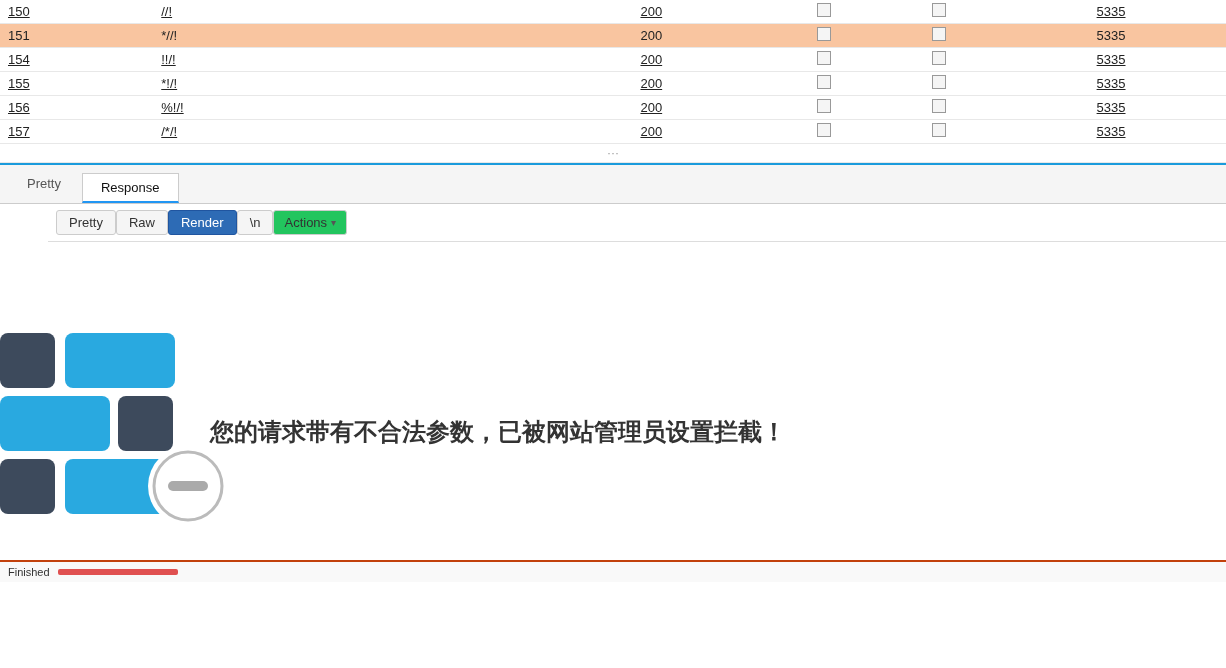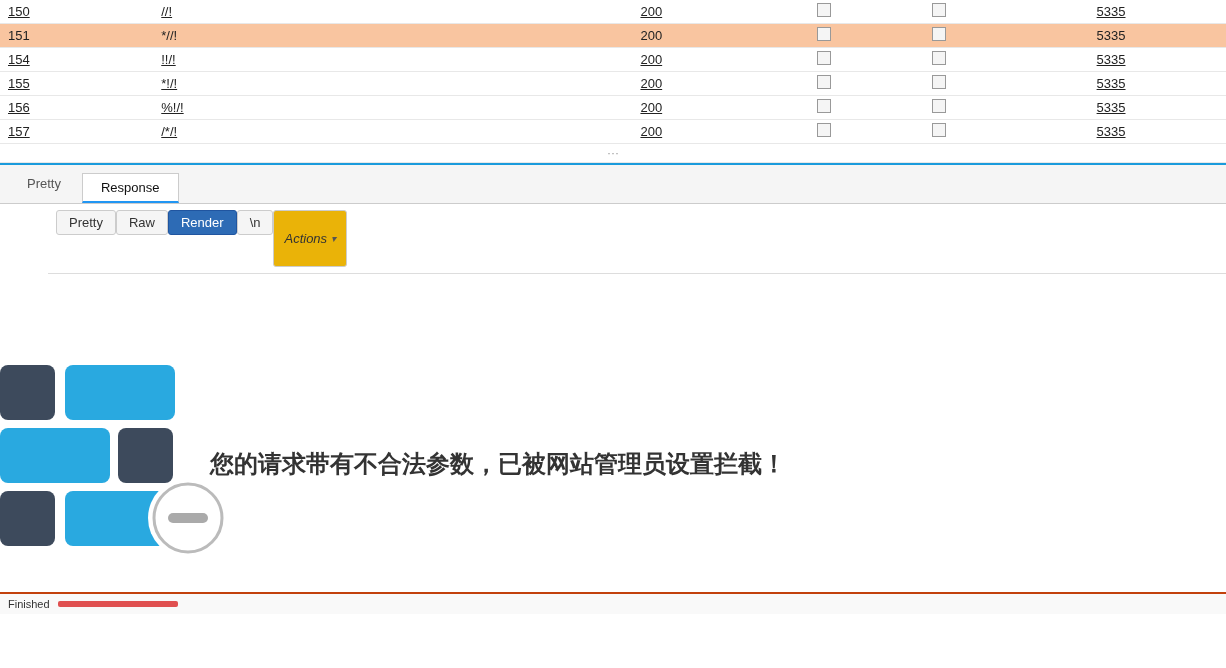--- a/index.html
+++ b/index.html
@@ -116,28 +116,27 @@
     .btn.active {
       background: #2d6bb5;
       color: #fff;
       border-color: #2055a0;
     }
 
     .btn-actions {
       display: flex;
       align-items: center;
       gap: 4px;
-      padding: 20px 10px;
+      padding: 4px 10px;
       border: 1px solid #ccc;
-      background: #eab308;
+      background: #22c55e;
       border-radius: 3px;
       cursor: pointer;
       font-size: 13px;
       color: #333;
-      font-style: italic;
     }
 
     .chevron {
       font-size: 10px;
       color: #555;
     }
 
     
     .render-area {
       width: 100%;

